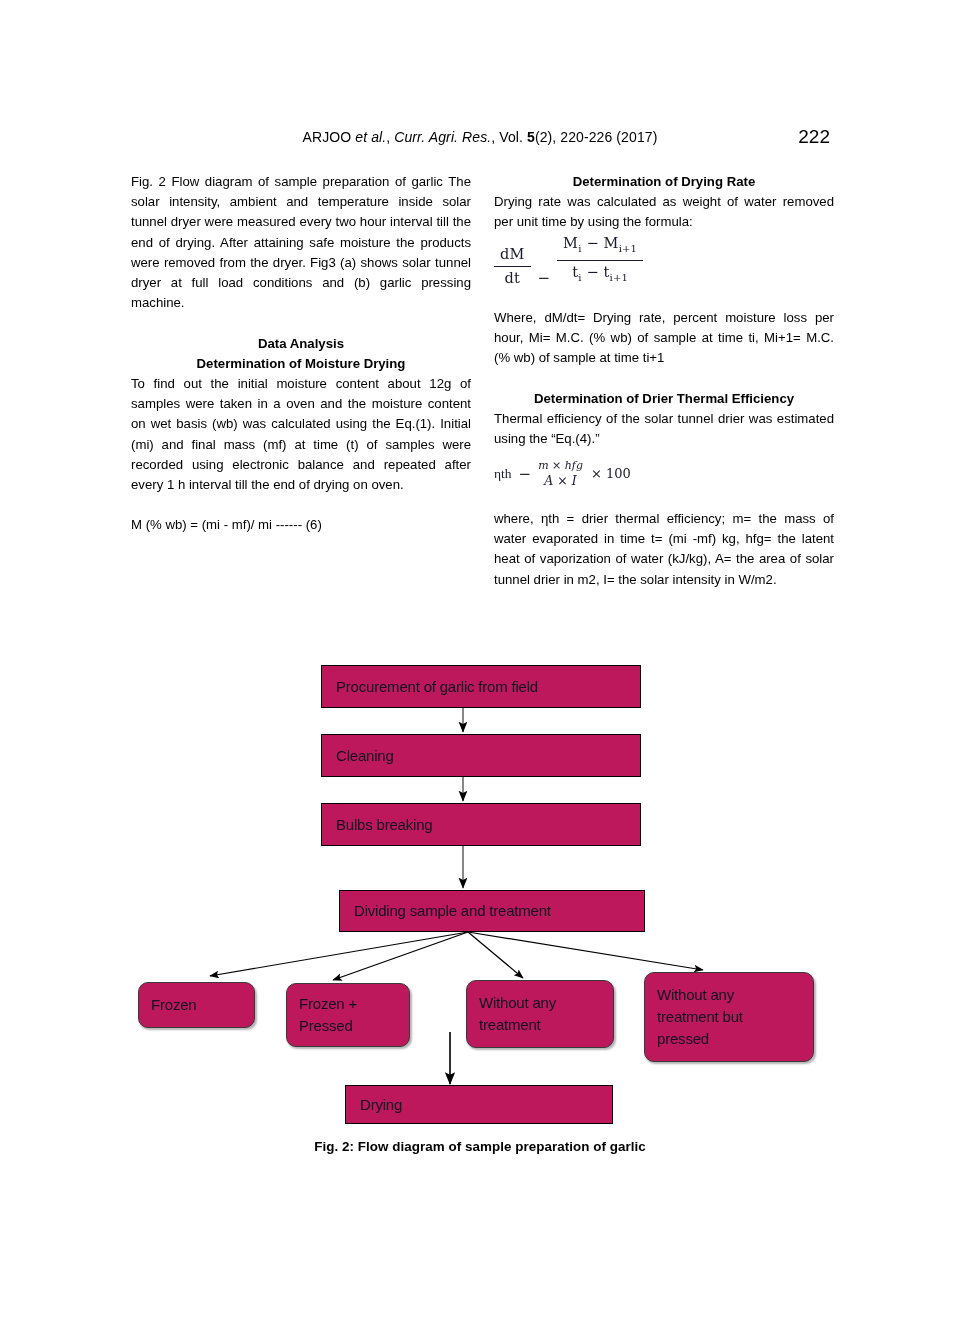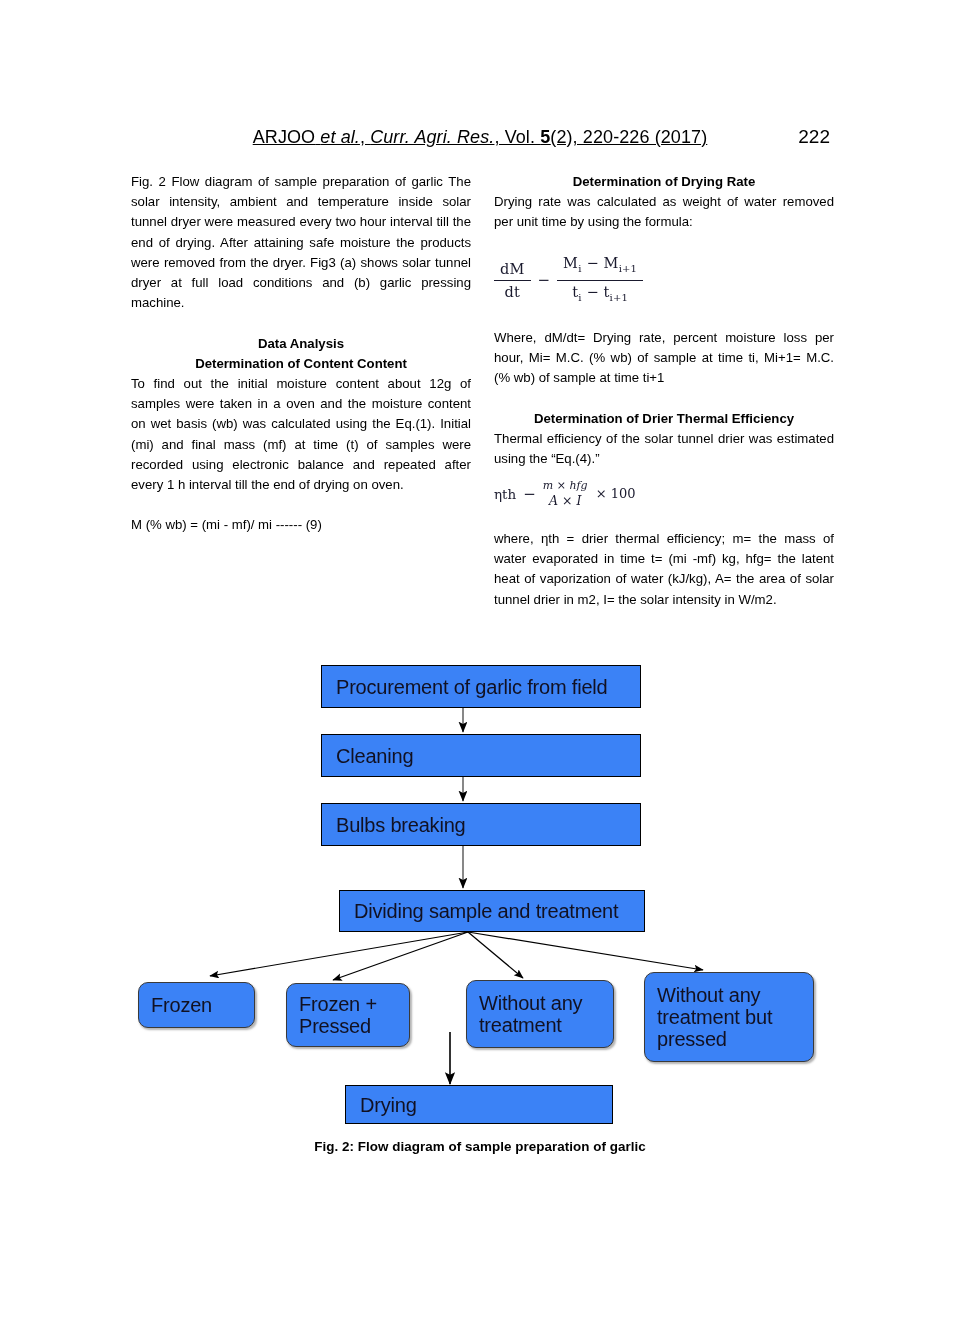--- a/index.html
+++ b/index.html
@@ -20,26 +20,25 @@
     position: absolute;
     inset: 0;
   }
 
   
   .running-head {
     position: absolute;
     left: 130px;
     top: 128px;
     width: 700px;
-    font-size: 18px;
+    font-size: 14px;
     line-height: 18px;
     display: flex;
     justify-content: center;
     align-items: baseline;
-    text-decoration: underline;
   }
   .running-head .journal-line {
     white-space: nowrap;
     letter-spacing: 0.1px;
   }
   .running-head .italic { font-style: italic; }
   .running-head .bold { font-weight: bold; }
   .page-number {
     position: absolute;
     right: 130px;
@@ -101,21 +100,21 @@
   .op { padding: 0 7px; font-size: 15px; }
 
   .formula2 {
     font-family: "DejaVu Serif", serif;
     color: #1a1a2e;
     display: flex;
     align-items: center;
     font-size: 13.5px;
     font-style: italic;
   }
-  .formula2 .lhs { font-style: normal; }
+  .formula2 .lhs { font-style: normal; font-family: Liberation Serif, serif; }
   .formula2 .stack {
     display: inline-flex;
     flex-direction: column;
     align-items: center;
     line-height: 1.25;
   }
   .formula2 .stack .num { font-size: 11px; }
   .formula2 .stack .den { font-size: 12.5px; }
   .formula2 .tail { font-style: normal; padding-left: 8px; font-size: 13px; }
 
@@ -128,22 +127,22 @@
     height: 520px;
   }
   .dg-svg {
     position: absolute;
     left: 0; top: 0;
     width: 960px; height: 520px;
   }
   .node {
     position: absolute;
     box-sizing: border-box;
-    background: #3b82f6;
-    font-size: 20px;
+    background: #be185d;
+    font-size: 15px;
     color: #111122;
     letter-spacing: -0.2px;
     display: flex;
     align-items: center;
   }
   .node .txt {
     display: block;
     width: 100%;
     padding-left: 14px;
     line-height: 22px;
@@ -179,31 +178,31 @@
 
   <div class="running-head">
     <span class="journal-line"><span>ARJOO</span><span class="italic"> <span>et al.</span></span><span>, </span><span class="italic">Curr. Agri. Res.</span><span>, Vol. </span><span class="bold">5</span><span>(2), 220-226 (2017)</span></span>
   </div>
   <div class="page-number">222</div>
 
   <div class="col col-left">
     <p class="para">Fig. 2 Flow diagram of sample preparation of garlic The solar intensity, ambient and temperature inside solar tunnel dryer were measured every two hour interval till the end of drying. After attaining  safe moisture the products were removed from the dryer. Fig3 (a) shows solar tunnel dryer at full load conditions and (b) garlic pressing machine.</p>
     <div class="spacer-line"></div>
     <p class="heading">Data Analysis</p>
-    <p class="heading">Determination of Content Content</p>
+    <p class="heading">Determination of Moisture Drying</p>
     <p class="para">To find out the initial moisture content about 12g of samples were taken in a oven and the moisture content on wet basis (wb) was calculated using the Eq.(1). Initial (mi) and final mass (mf) at time (t) of samples were recorded using electronic balance and repeated after every 1 h interval till the end of drying on oven.</p>
     <div class="spacer-line"></div>
-    <p class="para nojust">M (% wb)  = (mi - mf)/ mi ------ (9)</p>
+    <p class="para nojust">M (% wb)  = (mi - mf)/ mi ------ (6)</p>
   </div>
 
   <div class="col col-right">
     <p class="heading">Determination of Drying Rate</p>
     <p class="para">Drying rate was calculated as weight of water removed per unit time by using the formula:</p>
 
-    <div class="formula" style="margin-top:20px;">
+    <div class="formula" style="margin-top:0;align-items:flex-end;">
       <span class="frac">
         <span class="num">dM</span>
         <span class="den">dt</span>
       </span>
       <span class="op">−</span>
       <span class="frac">
         <span class="num"><span>M</span><span class="frac-sub">i</span> <span>−</span> <span>M</span><span class="frac-sub">i+1</span></span>
         <span class="den"><span>t</span><span class="frac-sub">i</span> <span>−</span> <span>t</span><span class="frac-sub">i+1</span></span>
       </span>
     </div>

